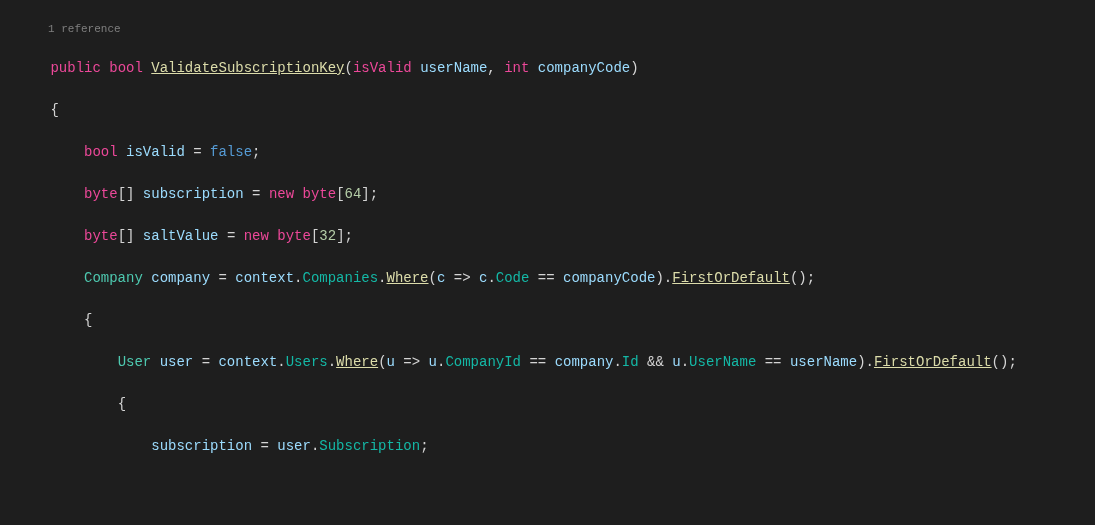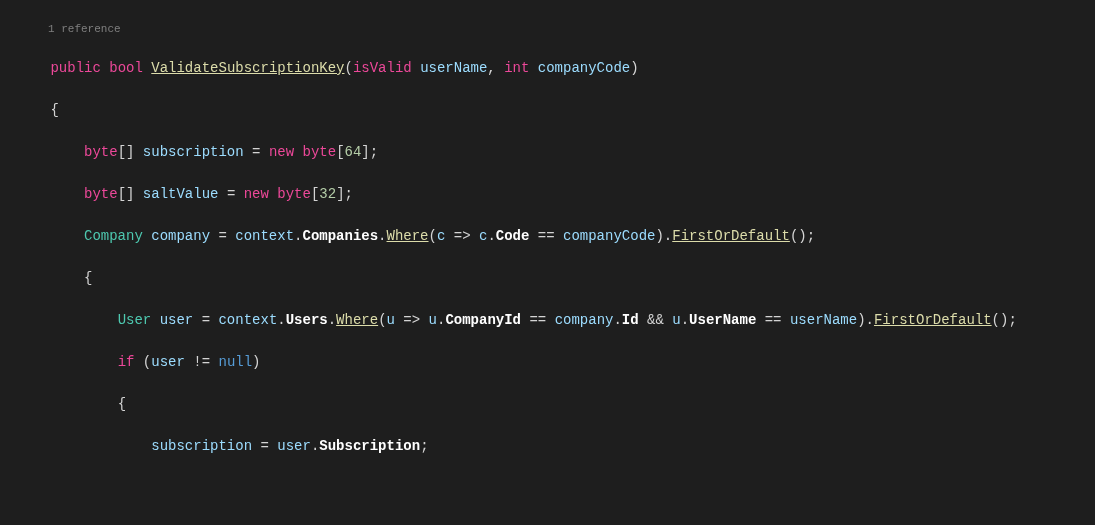--- a/index.html
+++ b/index.html
@@ -19,37 +19,37 @@
     white-space: pre;
   }
   .line { display:block; }
   .ref { color:#7f7f7f; font-size:11px; padding-left:48px; line-height:16px;}
   .kw { color:#ec4899; }
   .type { color:#4ec9b0; }
   .method { color:#dcdcaa;text-decoration:underline; }
   .num { color:#b5cea8;text-align:center; }
   .op { color:#d4d4d4; }
   .param { color:#9cdcfe; }
-  .pln { color:#ffffff;font-weight:bold; }
+  .pln { color:#14b8a6; }
   .punct { color:#d4d4d4; }
   .const { color:#569cd6; }
 </style>
 </head>
 <body>
 
 <div class="editor">
 <span class="line ref">1 reference</span>
 <span class="line">      <span class="kw">public</span> <span class="kw">bool</span> <span class="method">ValidateSubscriptionKey</span><span class="punct">(</span><span class="kw">isValid</span> <span class="param">userName</span><span class="punct">, </span><span class="kw">int</span> <span class="param">companyCode</span><span class="punct">)</span></span>
 <span class="line">      <span class="punct">{</span></span>
+<span class="line">          <span class="kw">bool</span> <span class="param">isValid</span> <span class="op">=</span> <span class="const">false</span><span class="punct">;</span></span>
 <span class="line">          <span class="kw">byte</span><span class="punct">[]</span> <span class="param">subscription</span> <span class="op">=</span> <span class="kw">new</span> <span class="kw">byte</span><span class="punct">[</span><span class="num">64</span><span class="punct">];</span></span>
 <span class="line">          <span class="kw">byte</span><span class="punct">[]</span> <span class="param">saltValue</span> <span class="op">=</span> <span class="kw">new</span> <span class="kw">byte</span><span class="punct">[</span><span class="num">32</span><span class="punct">];</span></span>
 <span class="line">          <span class="type">Company</span> <span class="param">company</span> <span class="op">=</span> <span class="param">context</span><span class="punct">.</span><span class="pln">Companies</span><span class="punct">.</span><span class="method">Where</span><span class="punct">(</span><span class="param">c</span> <span class="op">=&gt;</span> <span class="param">c</span><span class="punct">.</span><span class="pln">Code</span> <span class="op">==</span> <span class="param">companyCode</span><span class="punct">).</span><span class="method">FirstOrDefault</span><span class="punct">();</span></span>
 <span class="line">          <span class="punct">{</span></span>
 <span class="line">              <span class="type">User</span> <span class="param">user</span> <span class="op">=</span> <span class="param">context</span><span class="punct">.</span><span class="pln">Users</span><span class="punct">.</span><span class="method">Where</span><span class="punct">(</span><span class="param">u</span> <span class="op">=&gt;</span> <span class="param">u</span><span class="punct">.</span><span class="pln">CompanyId</span> <span class="op">==</span> <span class="param">company</span><span class="punct">.</span><span class="pln">Id</span> <span class="op">&amp;&amp;</span> <span class="param">u</span><span class="punct">.</span><span class="pln">UserName</span> <span class="op">==</span> <span class="param">userName</span><span class="punct">).</span><span class="method">FirstOrDefault</span><span class="punct">();</span></span>
-<span class="line">              <span class="kw">if</span> <span class="punct">(</span><span class="param">user</span> <span class="op">!=</span> <span class="const">null</span><span class="punct">)</span></span>
 <span class="line">              <span class="punct">{</span></span>
 <span class="line">                  <span class="param">subscription</span> <span class="op">=</span> <span class="param">user</span><span class="punct">.</span><span class="pln">Subscription</span><span class="punct">;</span></span>
 
 
 
 
 
 
 
 

